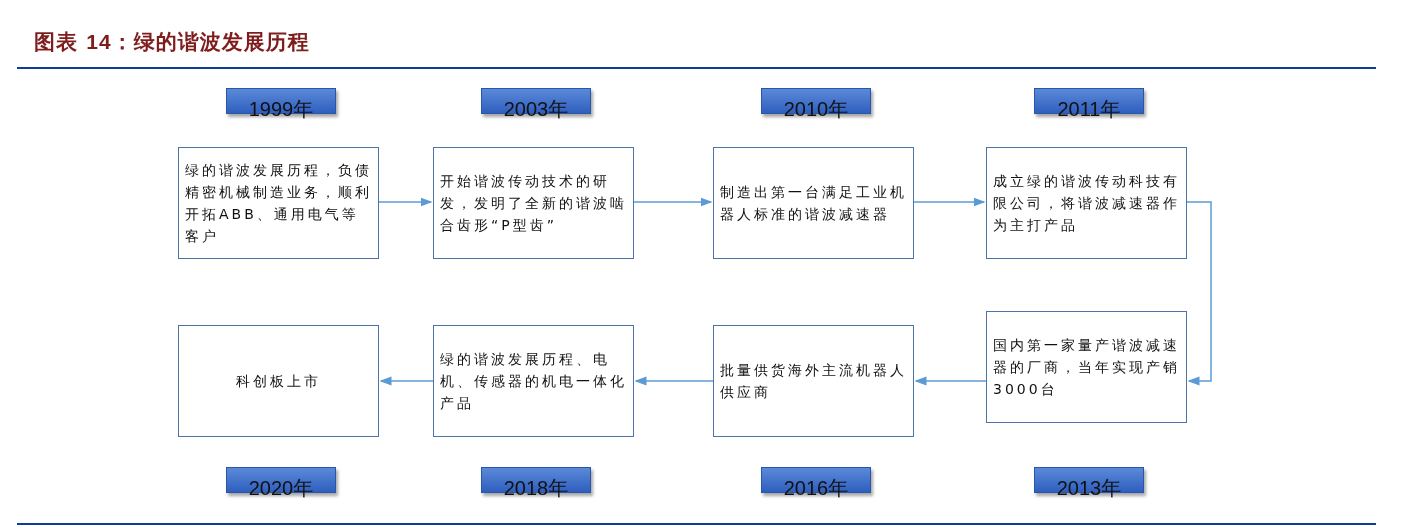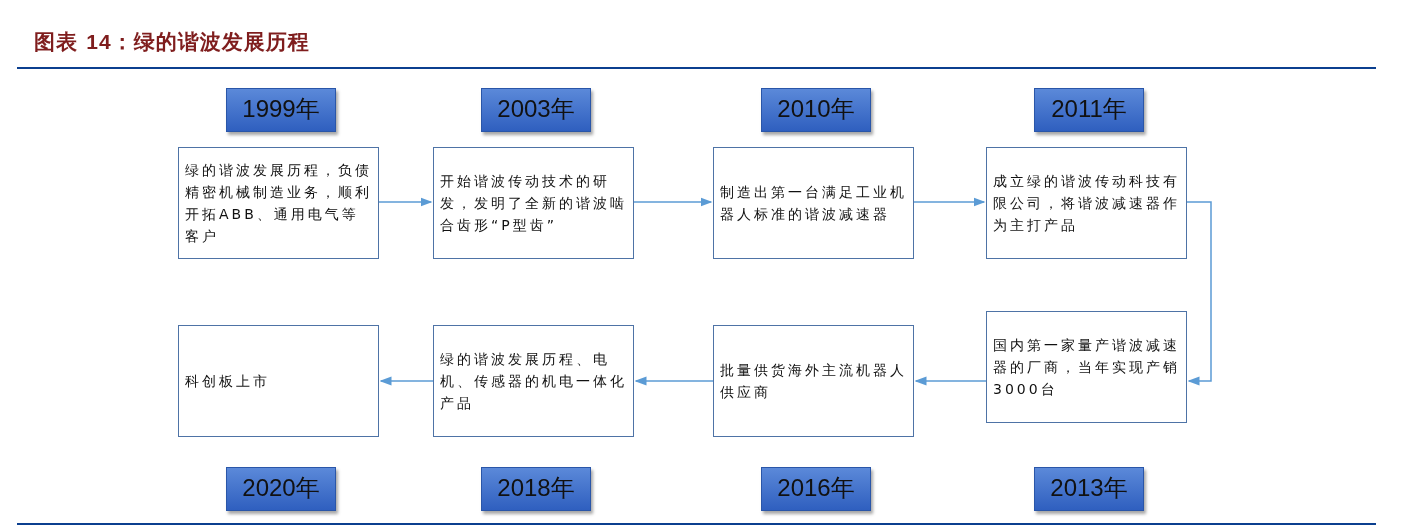--- a/index.html
+++ b/index.html
@@ -1,22 +1,22 @@
 <!DOCTYPE html>
 <html><head>
 <meta charset="utf-8">
 <style>
   html,body{margin:0;padding:0;background:#fff;}
   body{width:1406px;height:528px;position:relative;overflow:hidden;font-family:"DejaVu Sans","Liberation Sans",sans-serif;}
   .title{position:absolute;left:34px;top:28px;font-size:21px;font-weight:bold;color:#7f1d1d;letter-spacing:1px;}
   .title .num{font-family:"Liberation Sans",sans-serif;}
   .rule{position:absolute;left:17px;width:1359px;height:2px;background:#0b3f8f;}
-  .year{position:absolute;width:110px;height:44px;background:linear-gradient(#5b89d9,#2f5fbf);border:1px solid #2a56a8;box-shadow:2px 3px 3px rgba(0,0,0,0.35);color:#111;font-family:"Liberation Sans",sans-serif;font-size:24px;line-height:40px;text-align:center;box-sizing:border-box;}
+  .year{position:absolute;width:110px;height:26px;background:linear-gradient(#5b89d9,#2f5fbf);border:1px solid #2a56a8;box-shadow:2px 3px 3px rgba(0,0,0,0.35);color:#111;font-family:"Liberation Sans",sans-serif;font-size:20px;line-height:40px;text-align:center;box-sizing:border-box;}
   .box{position:absolute;width:201px;height:112px;border:1.5px solid #4e73a6;background:#fff;box-sizing:border-box;padding:0 6px;display:flex;align-items:center;font-size:14px;line-height:22px;letter-spacing:3px;color:#111;}
-  .box.center{text-align:center;}
+  .box.center{justify-content:center;text-align:center;}
   .box span{display:block;}
   svg.conn{position:absolute;left:0;top:0;}
 </style>
 </head>
 <body>
 
 <div class="title"><span>图表 </span><span class="num">14</span><span>：绿的谐波发展历程</span></div>
 <div class="rule" style="top:67px"></div>
 <div class="rule" style="top:523px"></div>
 

